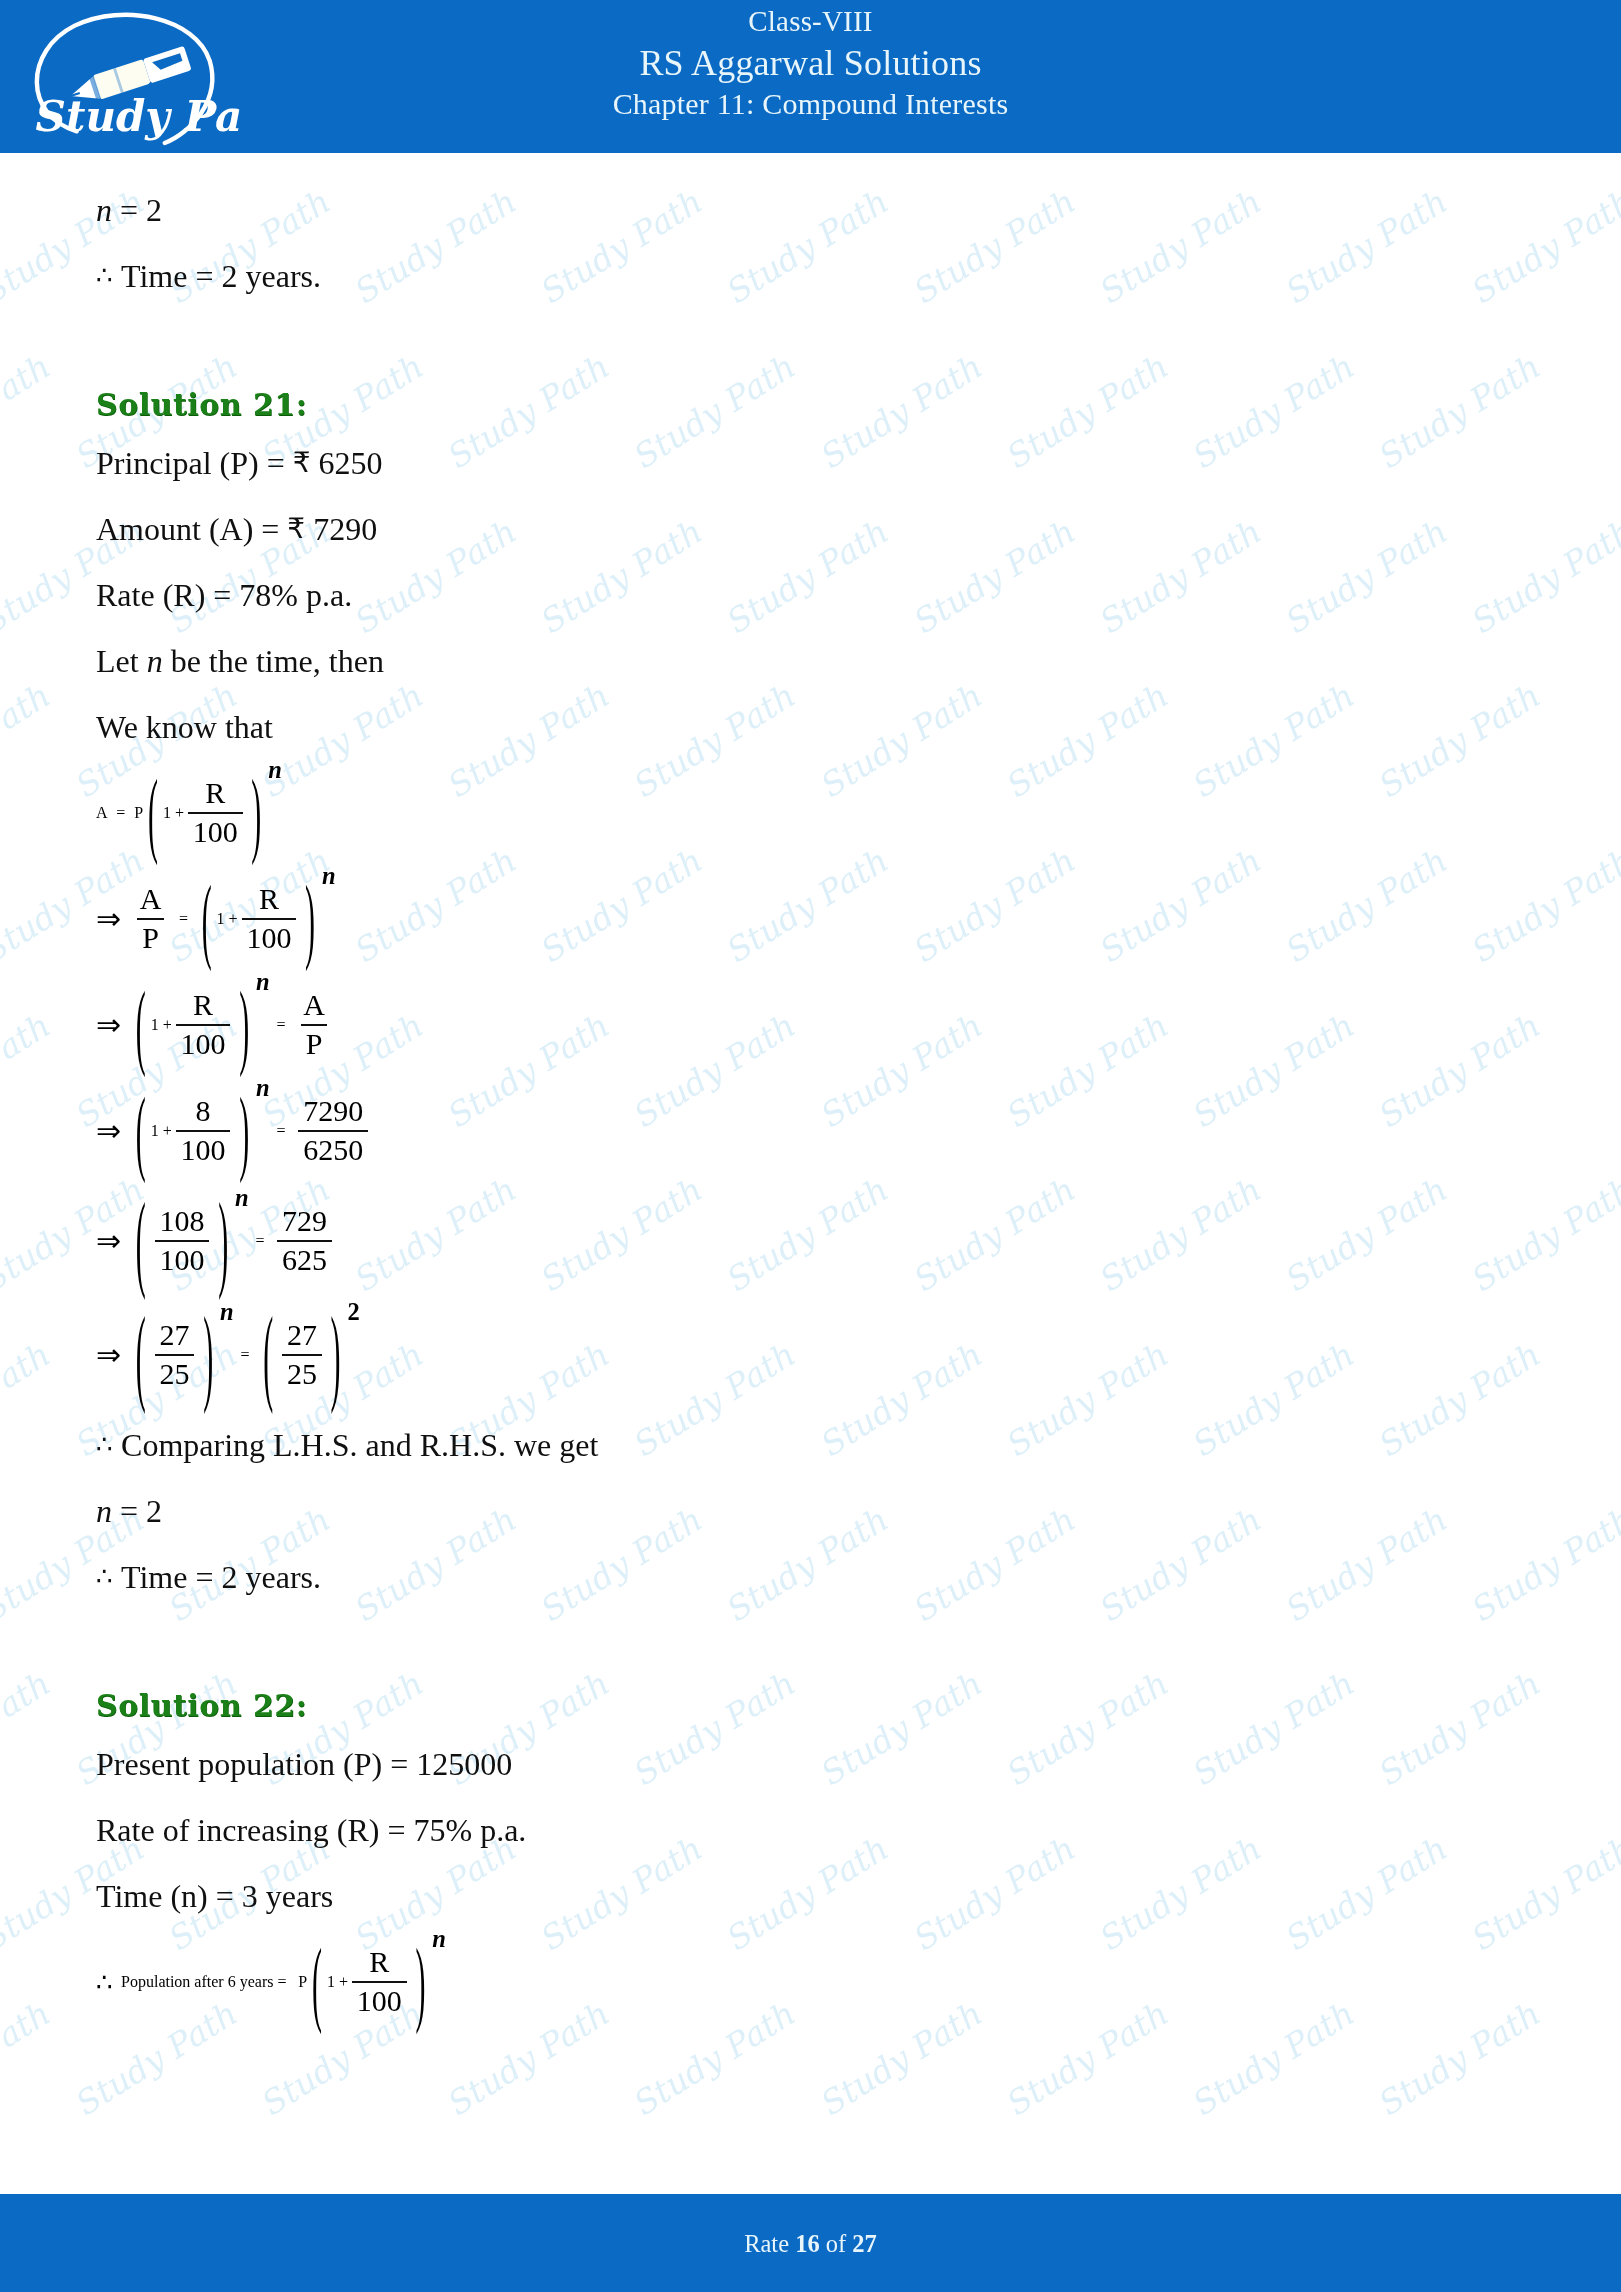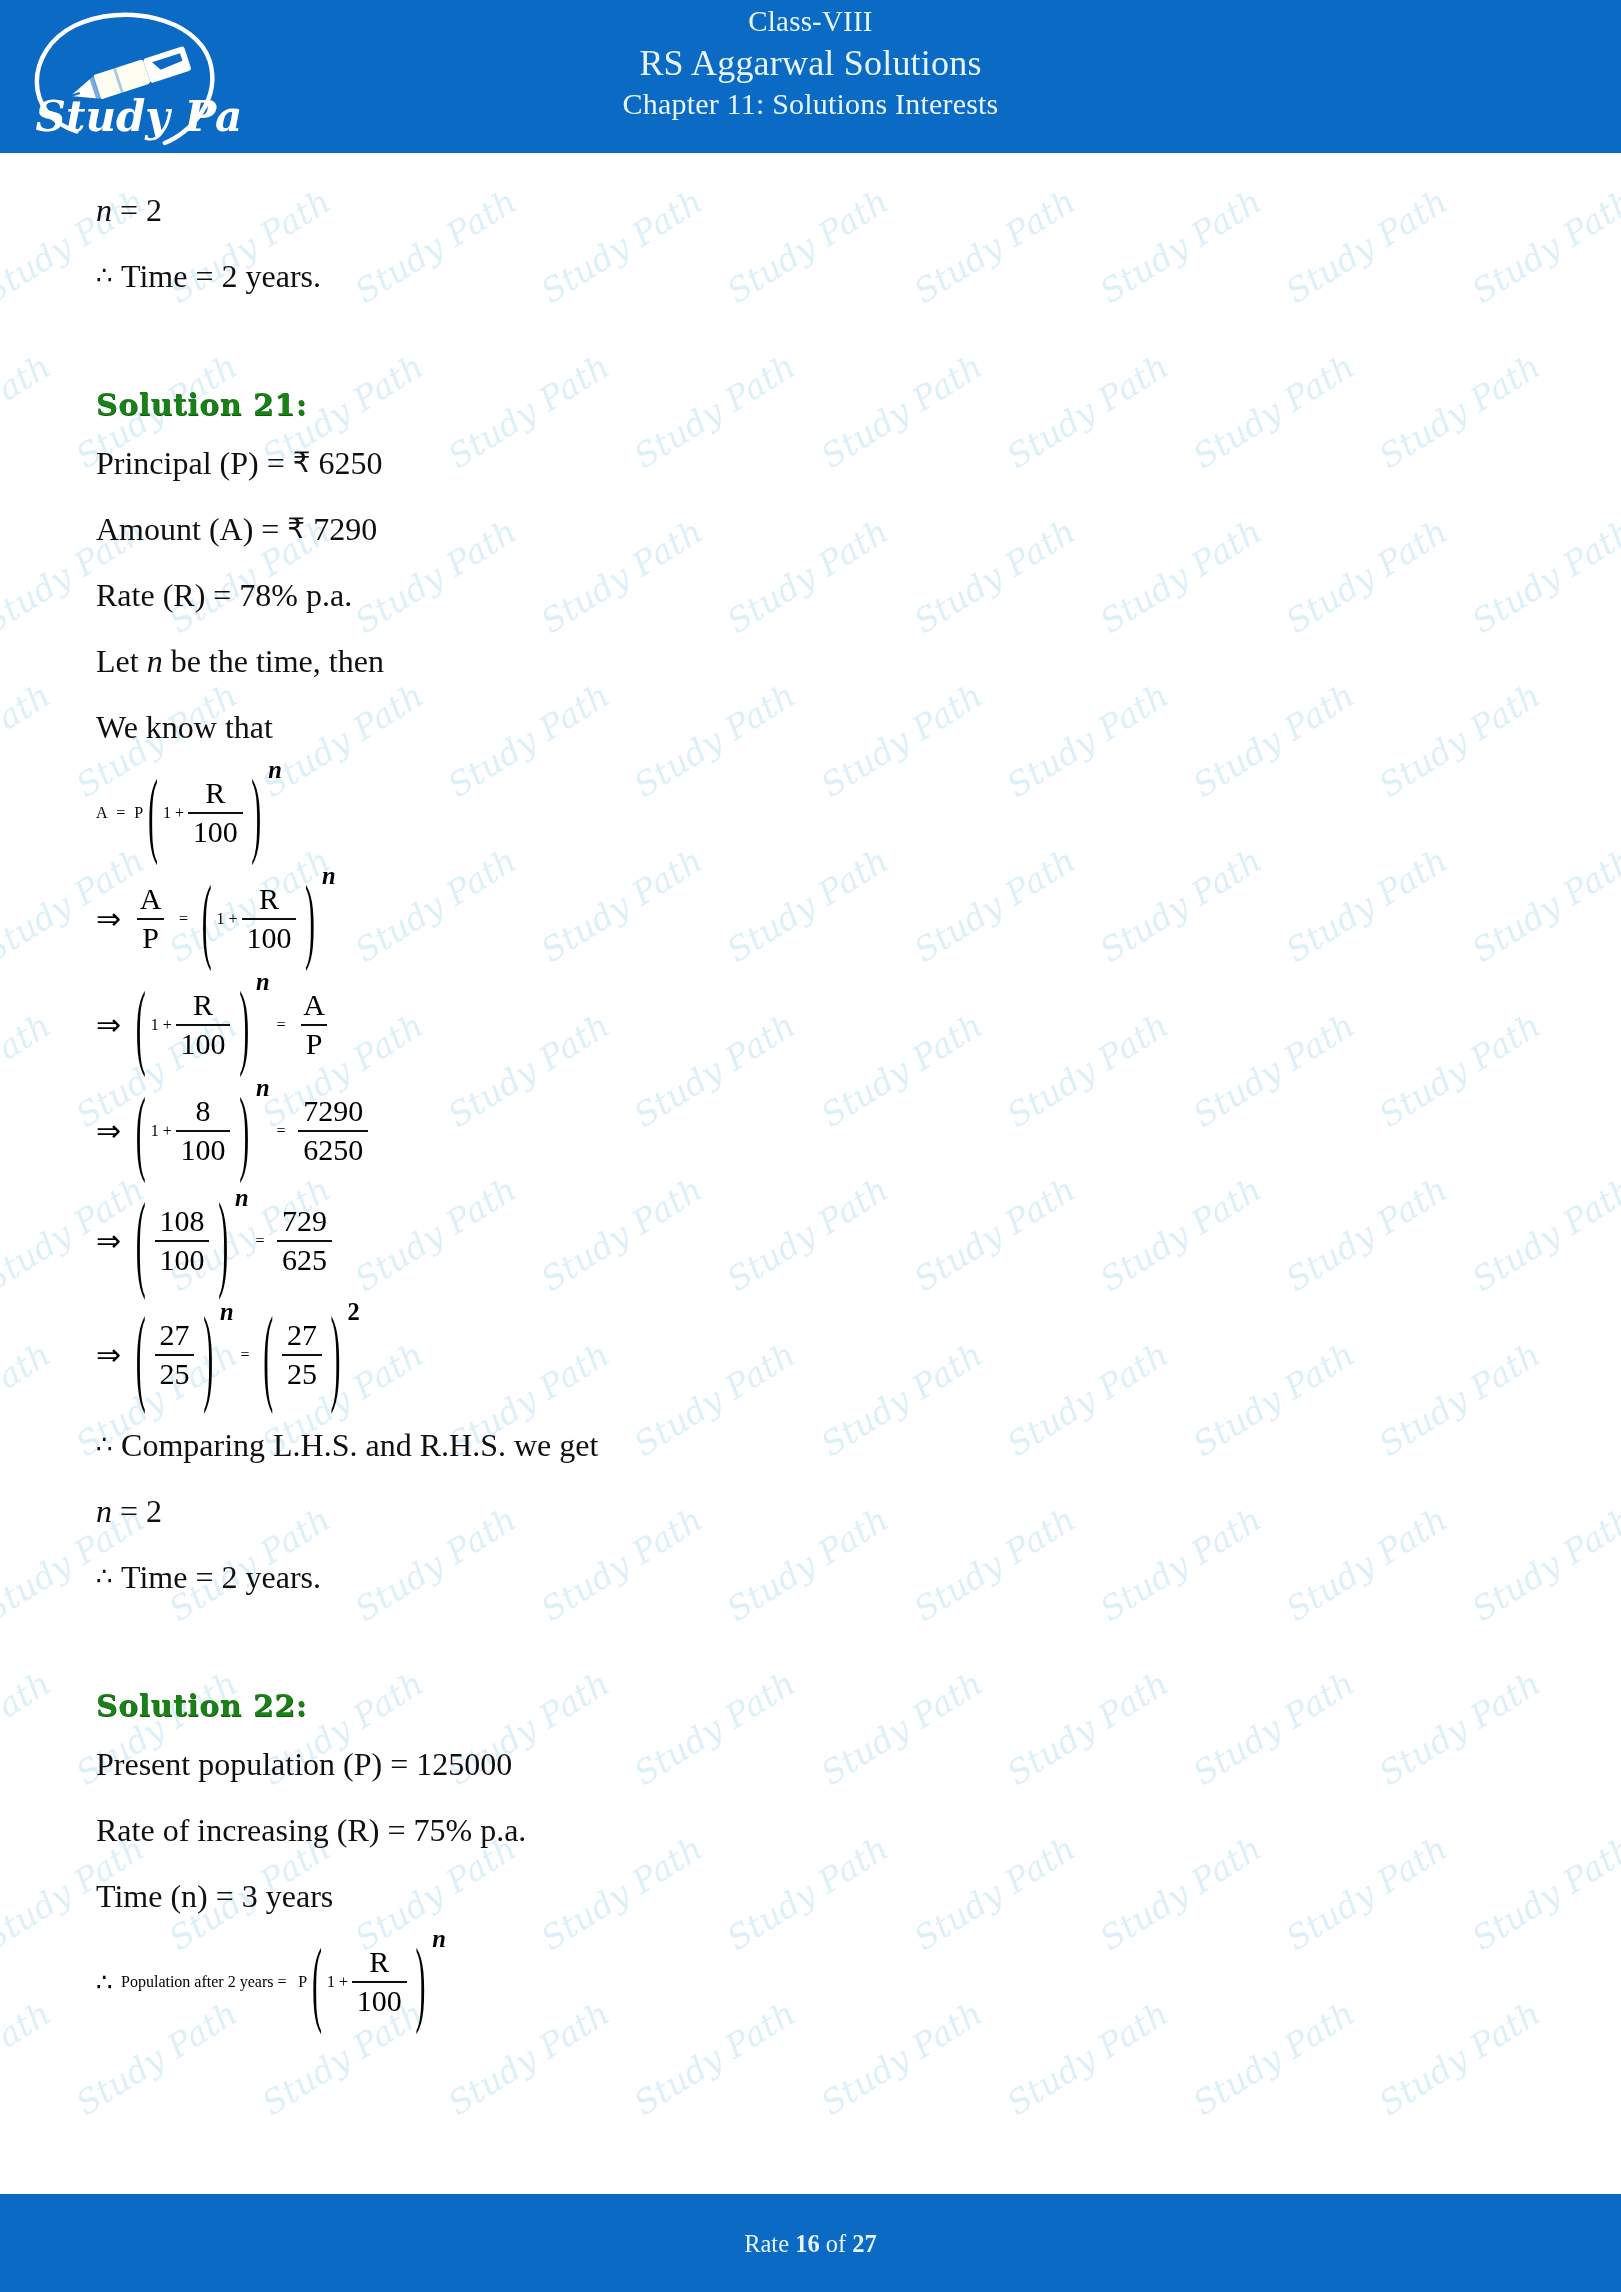--- a/index.html
+++ b/index.html
@@ -205,21 +205,21 @@
         <rect x="100" y="58" width="3" height="26" fill="#0b6ac4" opacity="0.35"></rect>
       </g>
 
       <text x="18" y="128" fill="#ffffff" font-family="DejaVu Serif, Liberation Serif, serif" font-style="italic" font-size="43" font-weight="bold">Study Path</text>
     </svg>
   </div>
 
   <div id="header-titles">
     <div class="hdr-line hdr-1">Class-VIII</div>
     <div class="hdr-line hdr-2">RS Aggarwal Solutions</div>
-    <div class="hdr-line hdr-3">Chapter 11: Solutions Interests</div>
+    <div class="hdr-line hdr-3">Chapter 11: Compound Interests</div>
   </div>
 </div>
 
 <div id="watermarks">
     <div class="wm" style="left: -24.5px; top: 125px;">Study Path</div>
     <div class="wm" style="left: 162px; top: 125px;">Study Path</div>
     <div class="wm" style="left: 348px; top: 125px;">Study Path</div>
     <div class="wm" style="left: 534px; top: 125px;">Study Path</div>
     <div class="wm" style="left: 720px; top: 125px;">Study Path</div>
     <div class="wm" style="left: 907px; top: 125px;">Study Path</div>
@@ -505,21 +505,21 @@
   <div class="line txt-line">
     <span>Rate of increasing (R) = 75% p.a.</span>
   </div>
 
   <div class="line txt-line">
     <span>Time (n) = 3 years</span>
   </div>
 
   <div class="mathrow">
     <span class="therefore">∴</span>
-    <span>Population after 2 years =</span>
+    <span>Population after 6 years =</span>
     <span style="width:11.8px"></span>
     <span>P</span>
     <span class="grp">
       <span class="paren p-sm">(</span>
       <span>1 +</span>
       <span class="frac">
         <span class="num">R</span>
         <span class="den">100</span>
       </span>
       <span class="paren p-sm">)</span>

